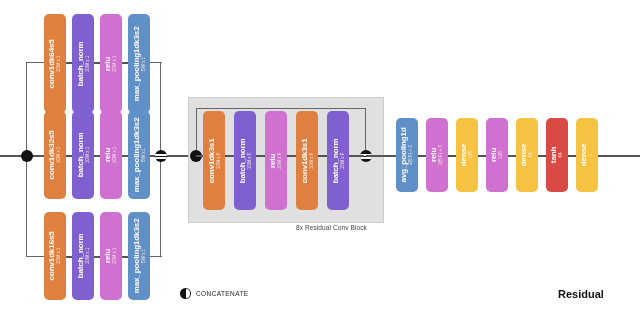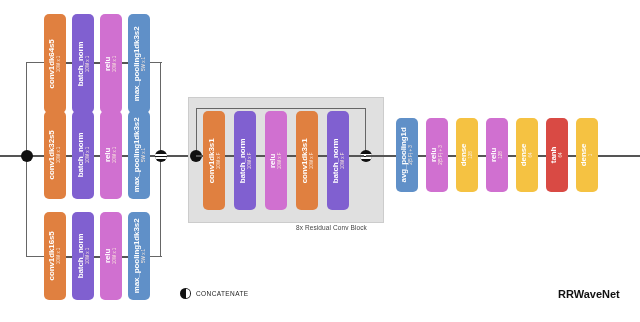--- a/index.html
+++ b/index.html
@@ -349,15 +349,15 @@
       <span class="block-label">dense</span>
       <span class="block-sub">1</span>
     </div>
   </div>
 
   <div class="legend" style="left:180px; top:288px;">
     <span class="legend-icon"></span>
     <span class="legend-text">CONCATENATE</span>
   </div>
 
-  <div class="title" style="left:558px; top:288px;">RRWaveNet</div>
+  <div class="title" style="left:558px; top:288px;">Residual</div>
 
 </div>
 
 </body></html>

